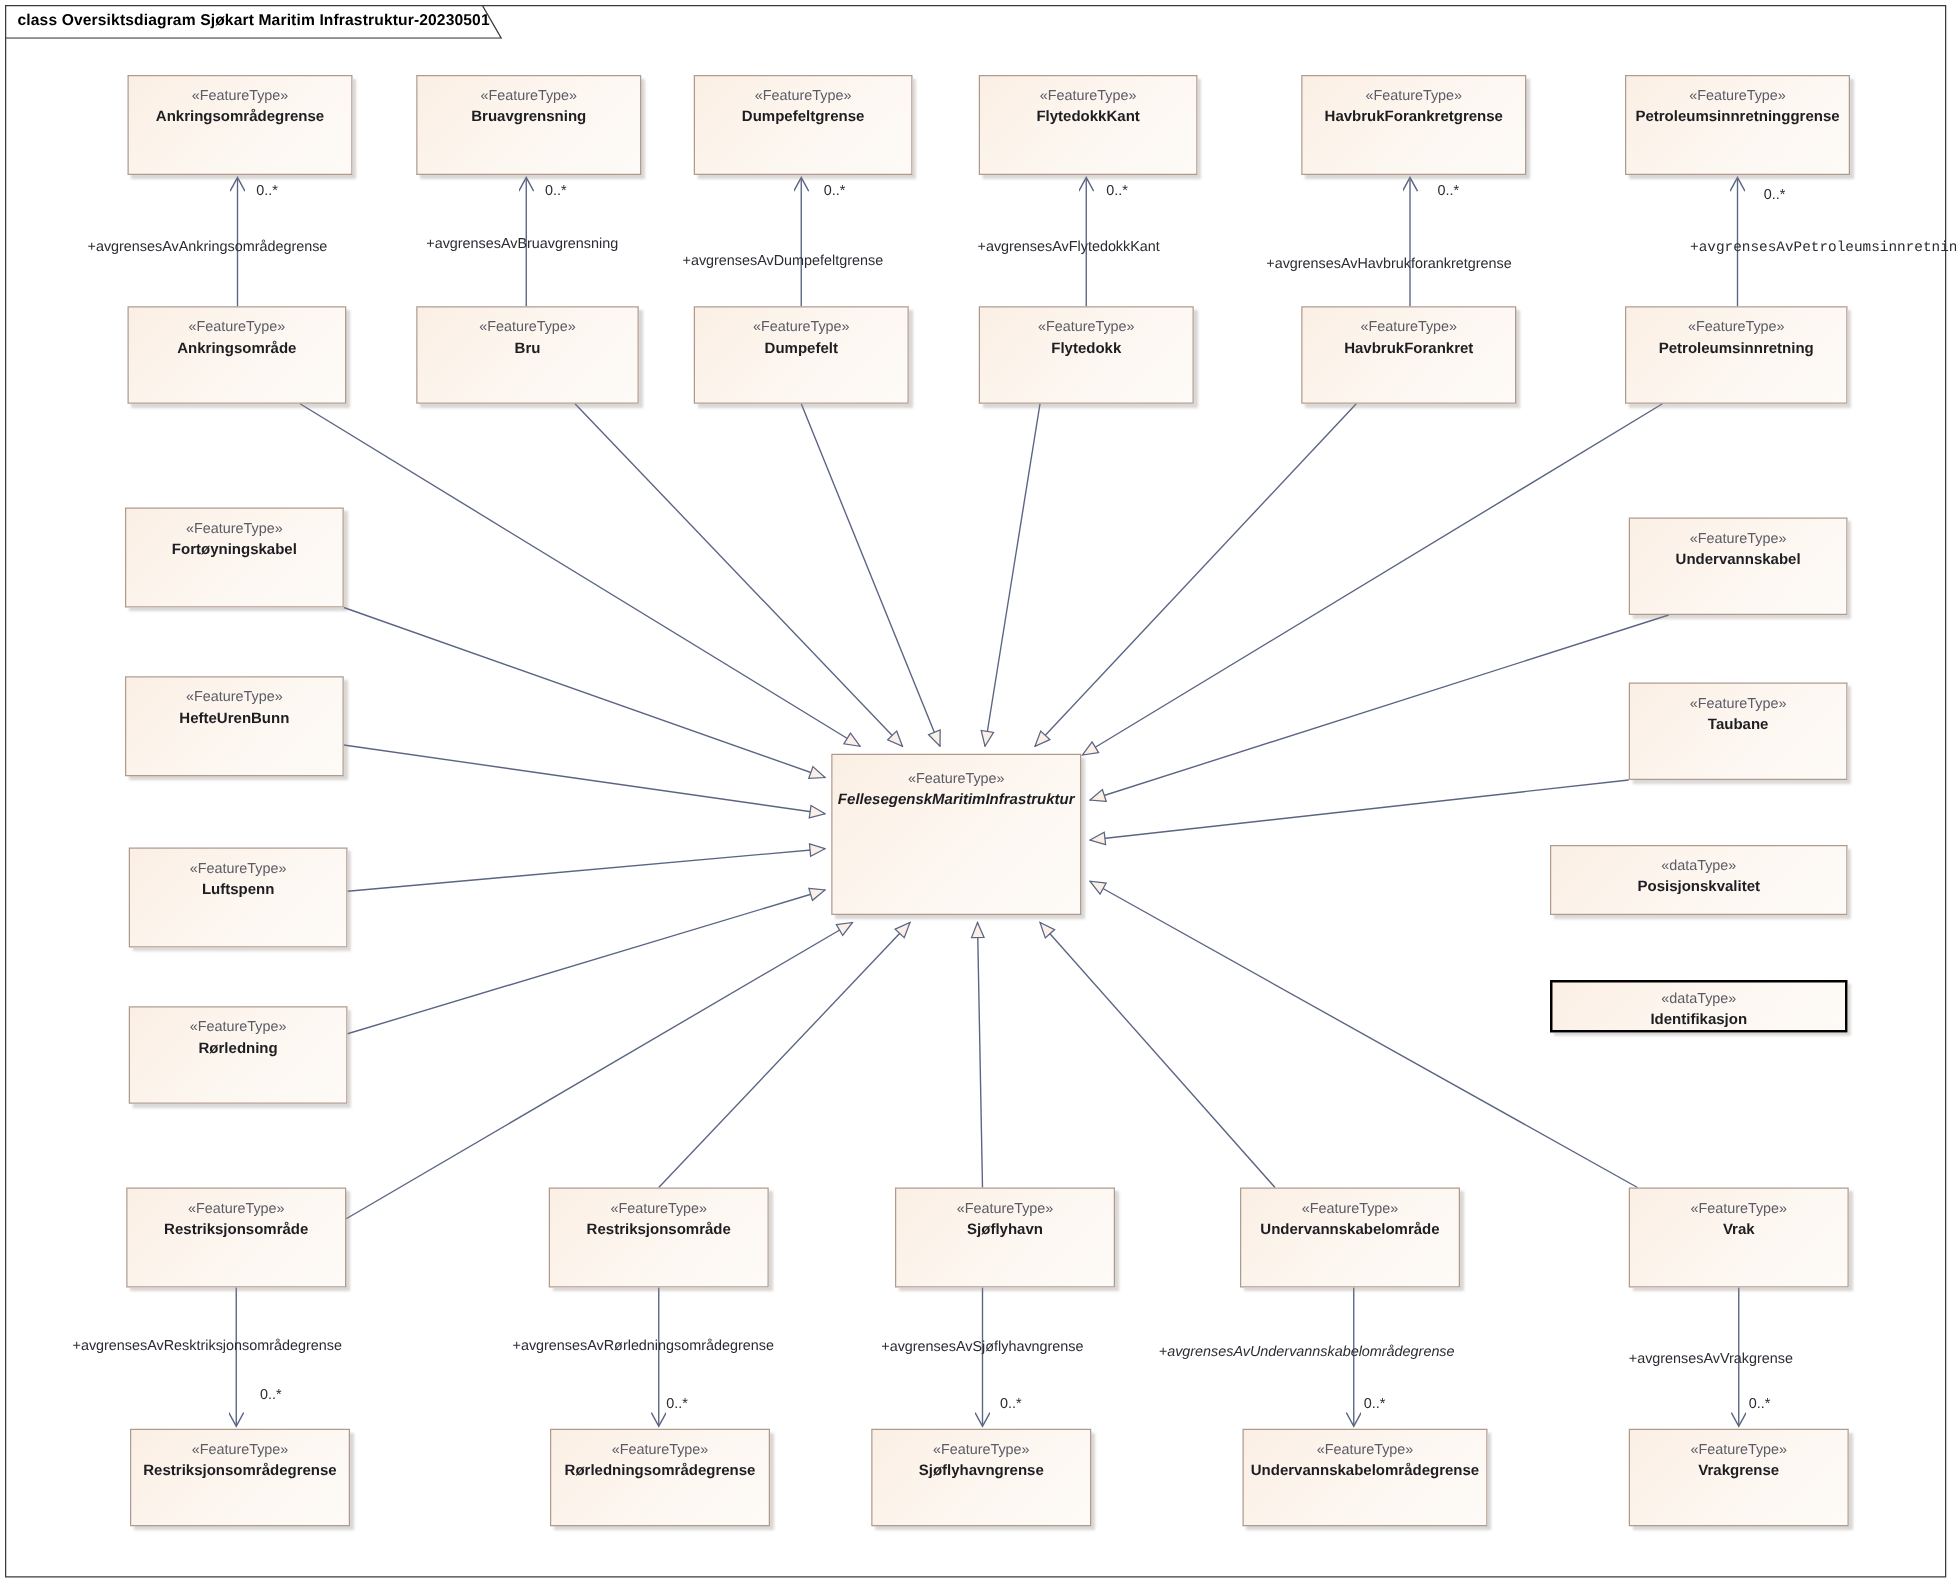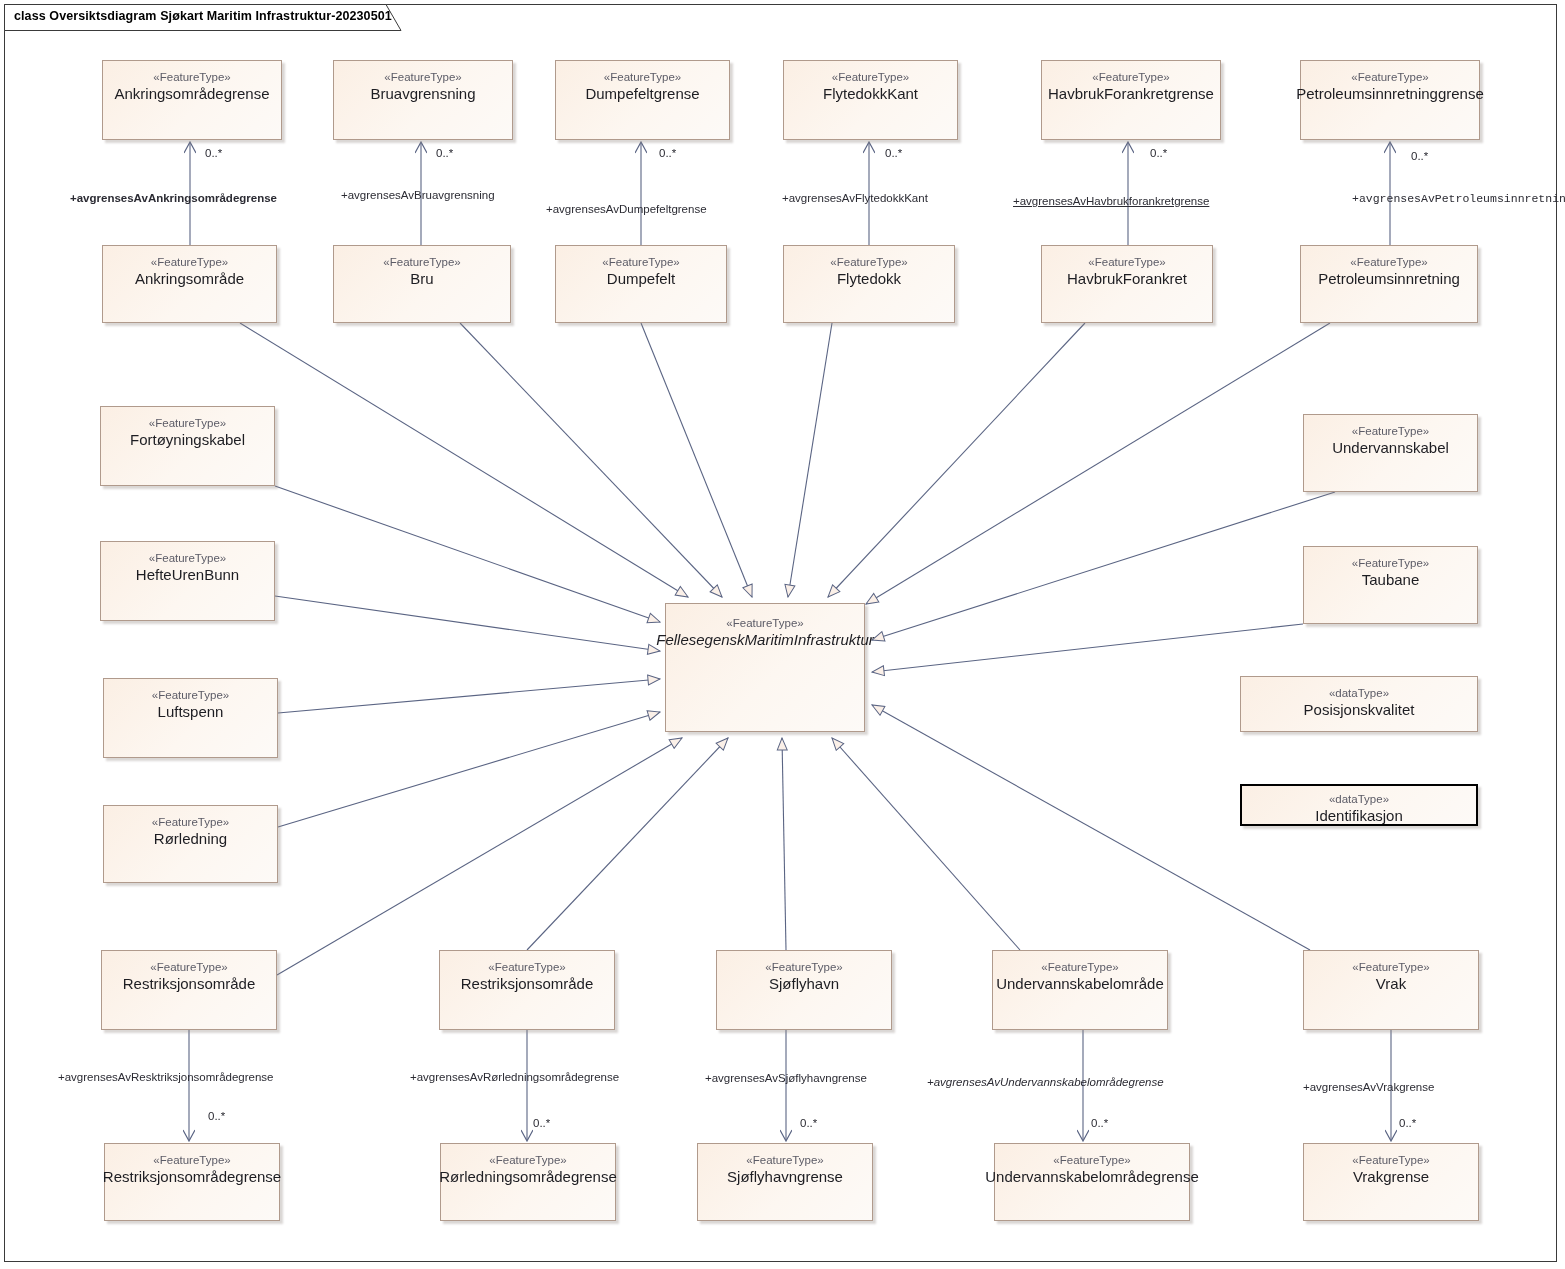--- a/index.html
+++ b/index.html
@@ -9,21 +9,21 @@
   #title-tab{position:absolute;left:4px;top:4px;height:26px;box-sizing:border-box;}
   #title-tab svg{display:block;}
   #title-text{position:absolute;left:14px;top:9px;font-size:12.5px;font-weight:bold;color:#000;white-space:nowrap;letter-spacing:0.1px;}
   svg#edges{position:absolute;left:0;top:0;width:1565px;height:1269px;pointer-events:none;}
   .node{position:absolute;box-sizing:border-box;border:1px solid #b09a8c;
         background:linear-gradient(135deg,#fbefe4 0%,#fdf7f1 55%,#fdfaf7 100%);
         box-shadow:3px 3px 2px rgba(150,140,135,0.35);
         display:flex;flex-direction:column;align-items:center;padding-top:9px;}
   .node.selected{border:2px solid #000000;}
   .stereo{font-size:11.5px;color:#5b5b66;line-height:15px;white-space:nowrap;}
-  .nname{font-size:15px;font-weight:normal;color:#1d1d22;line-height:17px;white-space:nowrap;}
+  .nname{font-size:12px;font-weight:bold;color:#1d1d22;line-height:17px;white-space:nowrap;}
   .nname.italic{font-style:italic;}
   .edge-label{position:absolute;font-size:11.5px;color:#2b2b33;white-space:nowrap;}
   .mult-label{position:absolute;font-size:11.5px;color:#2b2b33;white-space:nowrap;}
 </style>
 </head>
 <body>
 
 <div id="canvas">
 
   <div id="frame"></div>
@@ -207,33 +207,33 @@
   <div class="node" style="left:1303px;top:1143px;width:176px;height:78px;">
     <div class="stereo">«FeatureType»</div>
     <div class="nname">Vrakgrense</div>
   </div>
 
   <div class="node" style="left:665px;top:603px;width:200px;height:129px;padding-top:12px;">
     <div class="stereo">«FeatureType»</div>
     <div class="nname italic">FellesegenskMaritimInfrastruktur</div>
   </div>
 
-  <div class="edge-label" style="left:70px;top:192px;font-weight:bold;">+avgrensesAvAnkringsområdegrense</div>
+  <div class="edge-label" style="left:70px;top:192px;">+avgrensesAvAnkringsområdegrense</div>
   <div class="mult-label" style="left:205px;top:147px;">0..*</div>
 
   <div class="edge-label" style="left:341px;top:189px;">+avgrensesAvBruavgrensning</div>
   <div class="mult-label" style="left:436px;top:147px;">0..*</div>
 
   <div class="edge-label" style="left:546px;top:191px;margin-top:12px;">+avgrensesAvDumpefeltgrense</div>
   <div class="mult-label" style="left:659px;top:147px;">0..*</div>
 
   <div class="edge-label" style="left:782px;top:192px;">+avgrensesAvFlytedokkKant</div>
   <div class="mult-label" style="left:885px;top:147px;">0..*</div>
 
-  <div class="edge-label" style="left:1013px;top:195px;text-decoration:underline;">+avgrensesAvHavbrukforankretgrense</div>
+  <div class="edge-label" style="left:1013px;top:205px;">+avgrensesAvHavbrukforankretgrense</div>
   <div class="mult-label" style="left:1150px;top:147px;">0..*</div>
 
   <div class="edge-label" style="left:1352px;top:192px;font-family:Liberation Mono, monospace;">+avgrensesAvPetroleumsinnretninggrense</div>
   <div class="mult-label" style="left:1411px;top:150px;">0..*</div>
 
   <div class="edge-label" style="left:37px;top:1071px;margin-left:21px;">+avgrensesAvResktriksjonsområdegrense</div>
   <div class="mult-label" style="left:208px;top:1110px;">0..*</div>
 
   <div class="edge-label" style="left:410px;top:1071px;">+avgrensesAvRørledningsområdegrense</div>
   <div class="mult-label" style="left:533px;top:1117px;">0..*</div>

